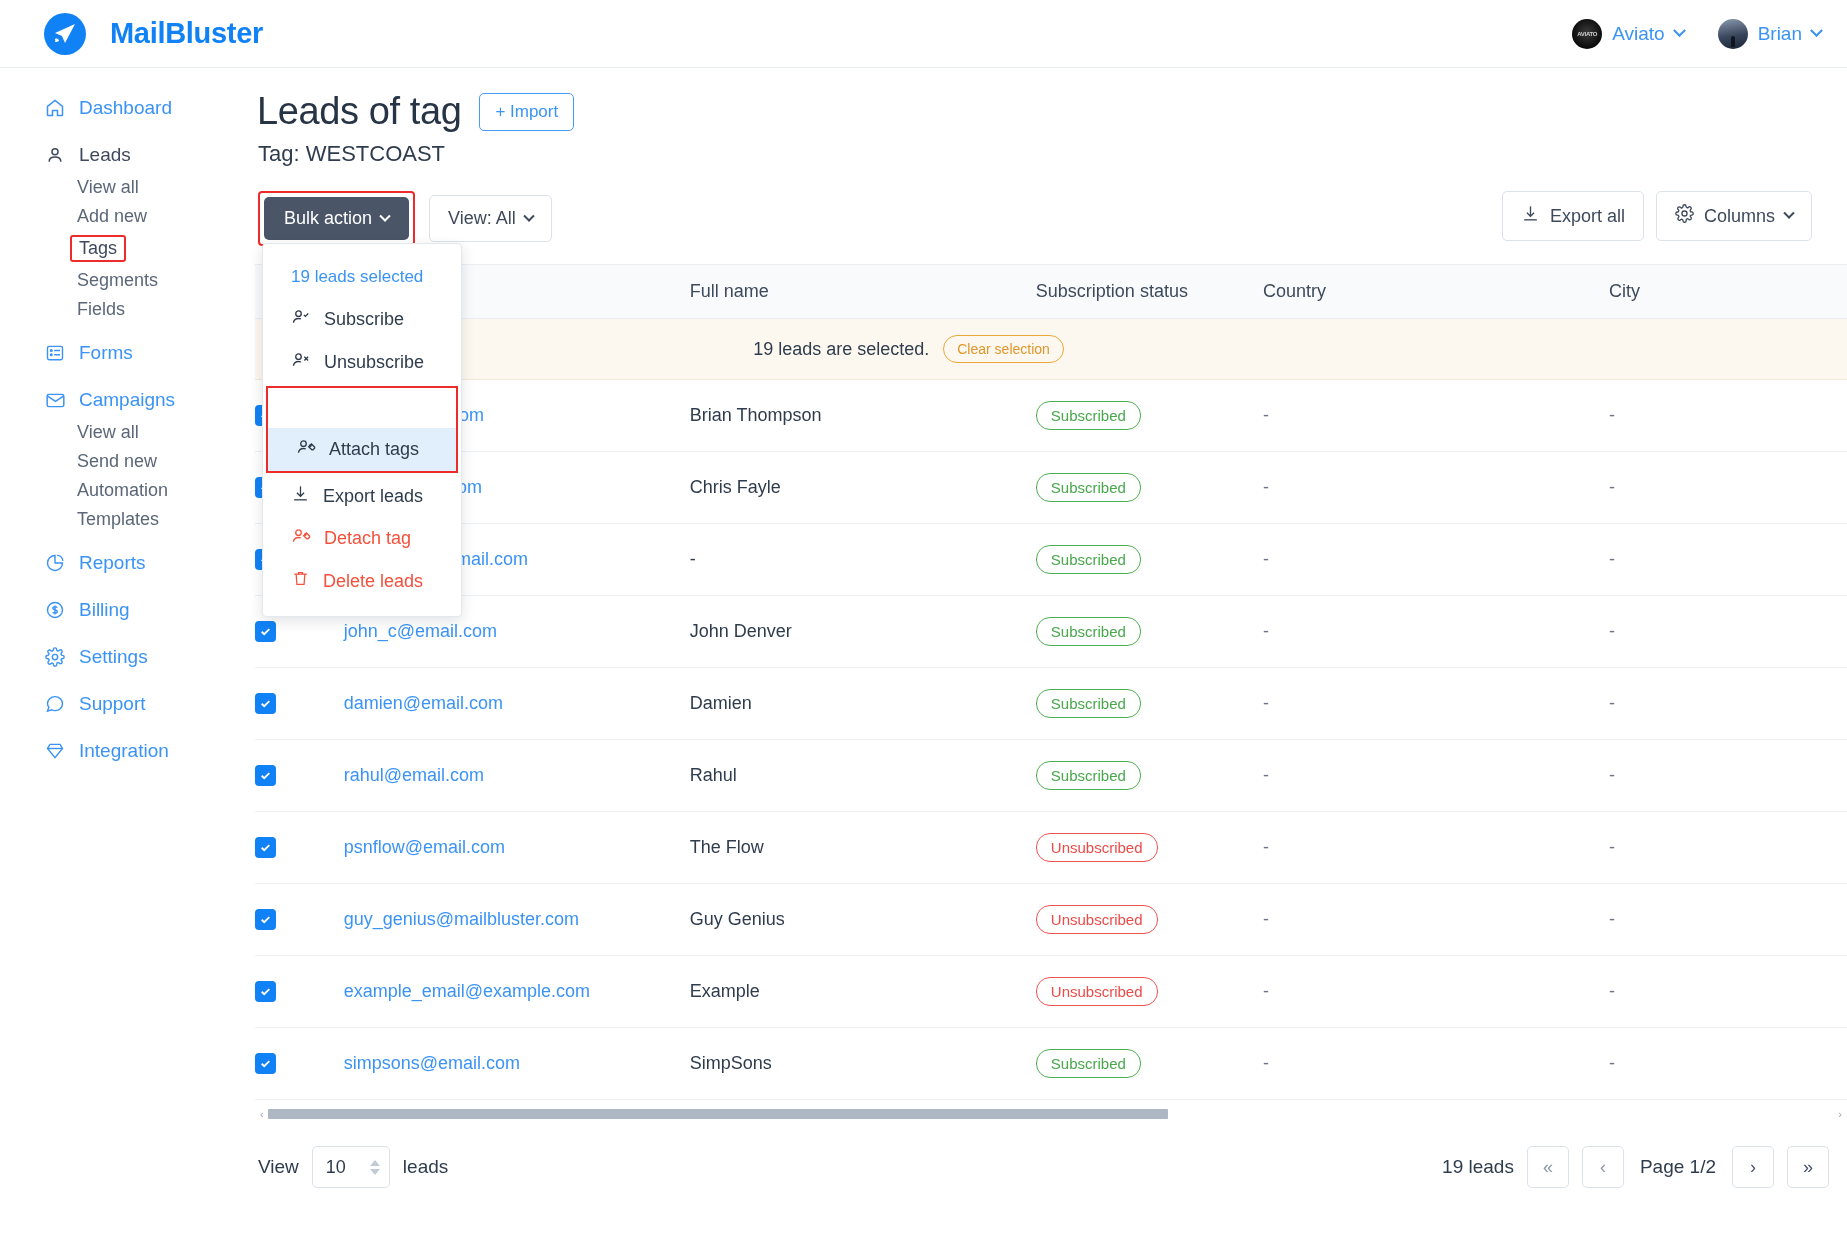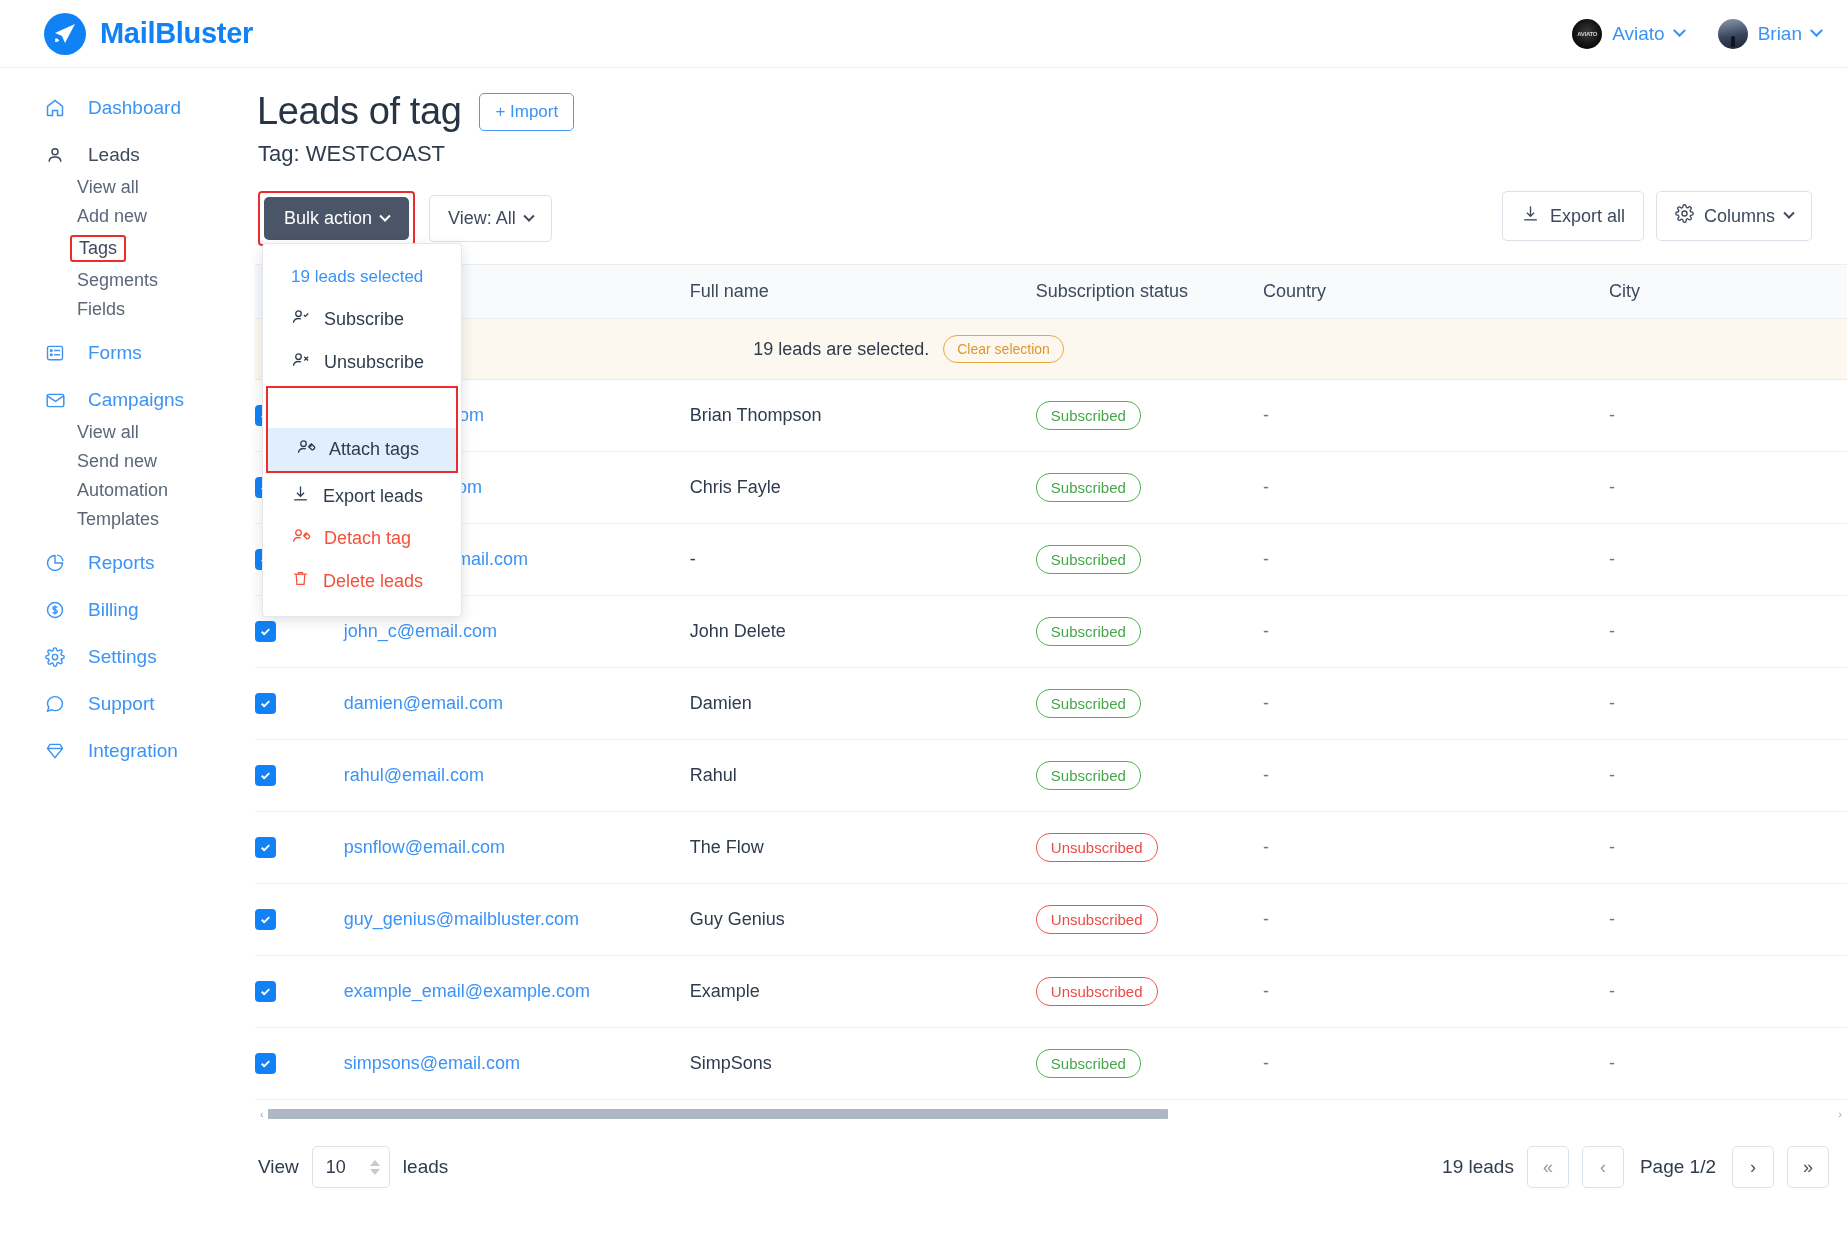--- a/index.html
+++ b/index.html
@@ -11,21 +11,21 @@
     overflow: hidden;
   }
 
   
   .topbar {
     position: absolute; top: 0; left: 0; right: 0; height: 68px;
     background: #fff; border-bottom: 1px solid #e9eef3;
     display: flex; align-items: center; justify-content: space-between;
     padding: 0 26px 0 44px;
   }
-  .brand { display: flex; align-items: center; gap: 14px; justify-content: space-between; }
+  .brand { display: flex; align-items: center; gap: 24px; justify-content: space-between; }
   .brand-logo {
     width: 42px; height: 42px; border-radius: 50%;
     background: #1182f6; position: relative; flex: none;
   }
   .brand-logo svg { position: absolute; top: 9px; left: 9px; }
   .brand-name { font-size: 29px; font-weight: bold; color: #1182f6; letter-spacing: -0.3px; }
 
   .top-right { display: flex; align-items: center; gap: 34px; }
   .acct { display: flex; align-items: center; gap: 10px; cursor: pointer; }
   .avatar { width: 30px; height: 30px; border-radius: 50%; flex: none; overflow: hidden; position: relative; }
@@ -40,21 +40,21 @@
     content: ""; position: absolute; left: 13px; bottom: 2px;
     width: 4px; height: 11px; background: #101620; border-radius: 2px 2px 0 0;
   }
   .acct-label { font-size: 19px; color: #3a93f5; }
   .caret { display: inline-block; width: 9px; height: 9px;
     border-right: 2px solid #3a93f5; border-bottom: 2px solid #3a93f5;
     transform: rotate(45deg) translate(-2px,-2px); }
 
   
   .sidebar { position: absolute; top: 68px; left: 0; width: 255px; bottom: 0; background: #fff; padding-top: 22px; }
-  .nav-item { display: flex; align-items: center; gap: 22px; padding: 7px 0 7px 44px; cursor: pointer; }
+  .nav-item { display: flex; align-items: center; gap: 13px; padding: 7px 0 7px 44px; cursor: pointer; }
   .nav-item .ico { width: 22px; height: 22px; flex: none; display: flex; align-items: center; justify-content: center; }
   .nav-item .lbl { font-size: 19px; color: #3a93f5; }
   .nav-item.dark .lbl { color: #3e4a5c; }
   .sub-item { padding: 4px 0 4px 77px; cursor: pointer; }
   .sub-item .lbl { font-size: 18px; color: #5b6778; }
   .sub-item.boxed { padding-left: 70px; }
   .sub-item.boxed .lbl {
     display: inline-block; border: 2px solid #ee2b2b; border-radius: 3px;
     padding: 1px 7px; color: #3e4a5c;
   }
@@ -562,21 +562,21 @@
           </tr>
           <tr>
             <td>
               <span class="chk">
                 <svg width="13" height="13" viewBox="0 0 24 24" fill="none" stroke="#fff" stroke-width="3.4">
                   <path d="M5 12.5l4.6 4.6L19 7.5"></path>
                 </svg>
               </span>
             </td>
             <td><a class="email-link">john_c@email.com</a></td>
-            <td>John Delete</td>
+            <td>John Denver</td>
             <td><span class="pill sub">Subscribed</span></td>
             <td><span class="dash">-</span></td>
             <td><span class="dash">-</span></td>
           </tr>
           <tr>
             <td>
               <span class="chk">
                 <svg width="13" height="13" viewBox="0 0 24 24" fill="none" stroke="#fff" stroke-width="3.4">
                   <path d="M5 12.5l4.6 4.6L19 7.5"></path>
                 </svg>

